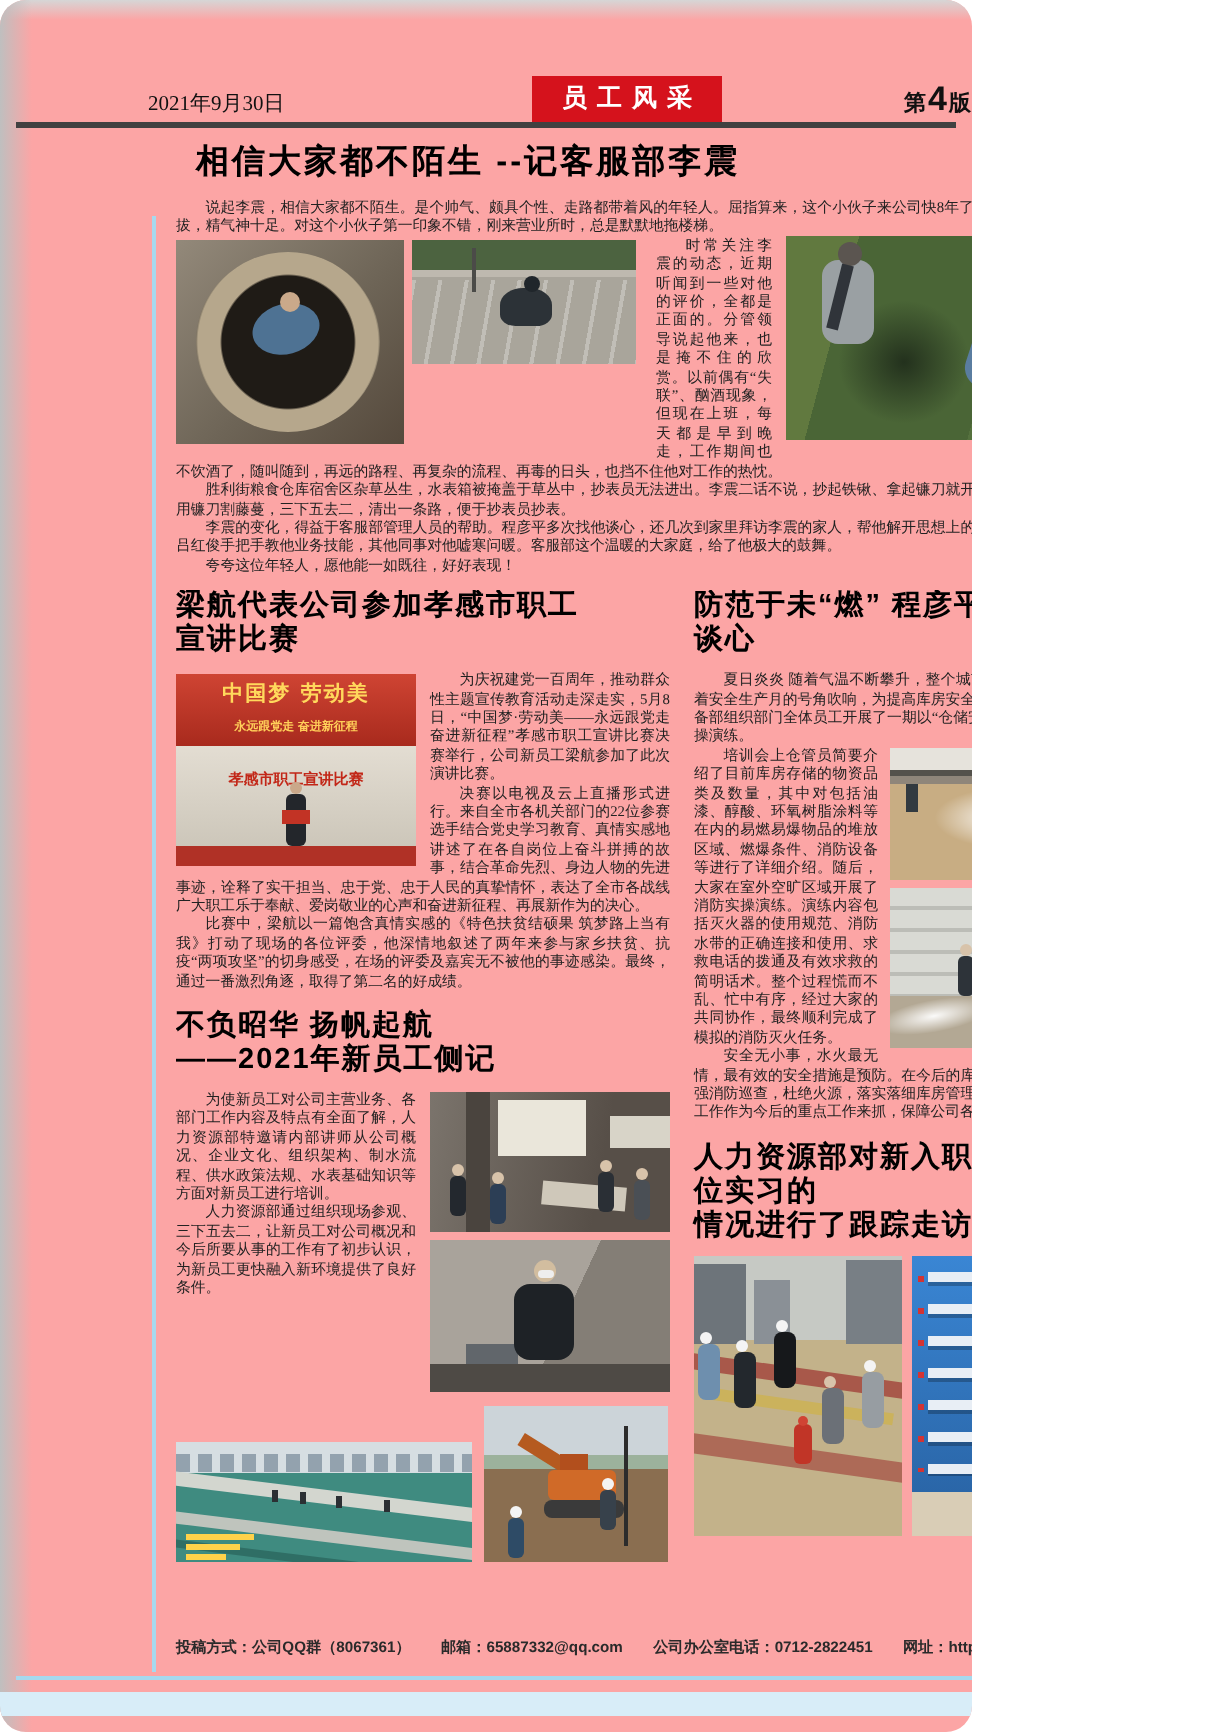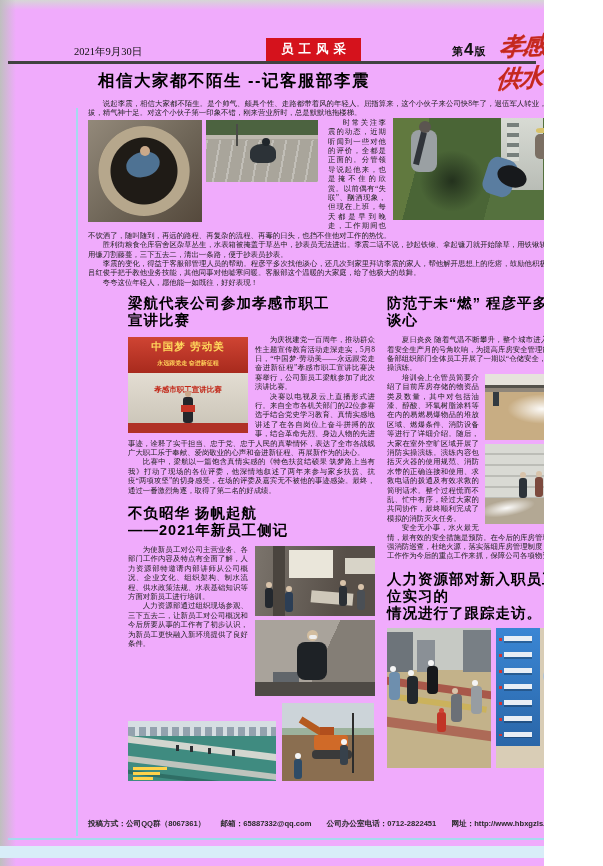--- a/index.html
+++ b/index.html
@@ -1,17 +1,17 @@
 <!DOCTYPE html>
 <html><head>
 <meta charset="utf-8">
 <style>
   html,body{margin:0;padding:0;background:#ffffff;}
-  .page{position:relative;width:544px;height:866px;background:#f0abfc;overflow:hidden;
-        font-family:"Liberation Serif","DejaVu Serif",serif;color:#1c1c1c;}
+  .page{position:relative;width:486px;height:866px;background:#fca5a5;overflow:hidden;
+        font-family:"Liberation Serif","DejaVu Serif",serif;color:#1c1c1c;border-radius:13px;}
   .edge-left{position:absolute;left:0;top:0;width:16px;height:100%;
         background:linear-gradient(90deg,#bfbfbf,rgba(255,255,255,0));}
   .edge-top{position:absolute;left:0;top:0;width:100%;height:10px;
         background:linear-gradient(#d6d6d6,rgba(255,255,255,0));}
   
   .hdr-date{position:absolute;left:74px;top:45px;font-size:10.5px;color:#111;}
   .hdr-badge{position:absolute;left:266px;top:38px;background:#d5121c;color:#fff;
         font-family:"Liberation Sans","DejaVu Sans",sans-serif;font-weight:bold;
         font-size:12.5px;letter-spacing:5px;padding:3px 10px 3px 15px;}
   .hdr-ed{position:absolute;left:452px;top:40px;font-family:"Liberation Sans","DejaVu Sans",sans-serif;
@@ -30,21 +30,21 @@
   
   .content{position:absolute;left:88px;top:68px;width:481px;}
   .t1{font-family:"Liberation Sans","DejaVu Sans",sans-serif;font-weight:bold;font-size:16.5px;
       letter-spacing:1.5px;color:#000;padding-left:10px;margin:2px 0 7px 0;}
   .t2{font-family:"Liberation Sans","DejaVu Sans",sans-serif;font-weight:bold;font-size:14.5px;
       line-height:17px;letter-spacing:1px;color:#000;margin:0 0 6px 0;}
   .bp{font-size:7.4px;line-height:9.4px;text-align:justify;margin:0;text-indent:2em;
       word-break:break-all;color:#222;}
   .bp.noind{text-indent:0;}
   .cols{display:flex;gap:12px;margin-top:8px;height:486px;overflow:hidden;}
-  .colL{width:247px;flex:none;margin-left:40px;}
+  .colL{width:247px;flex:none;}
   .colR{width:222px;flex:none;}
   .clearfix::after{content:"";display:block;clear:both;}
   
   .a1L{float:left;width:232px;margin:2px 8px 3px 0;display:flex;gap:4px;align-items:flex-start;}
   .a1R{float:right;margin:0 0 3px 7px;}
   .a2ph{float:left;margin:2px 7px 2px 0;}
   .a3ph{float:right;margin:1px 0 3px 6px;display:flex;flex-direction:column;gap:4px;}
   .a4ph{float:right;margin:1px 0 3px 7px;display:flex;flex-direction:column;gap:4px;}
   .a4row{display:flex;gap:6px;align-items:flex-end;margin-top:4px;}
   .a5row{display:flex;gap:5px;margin-top:6px;}

